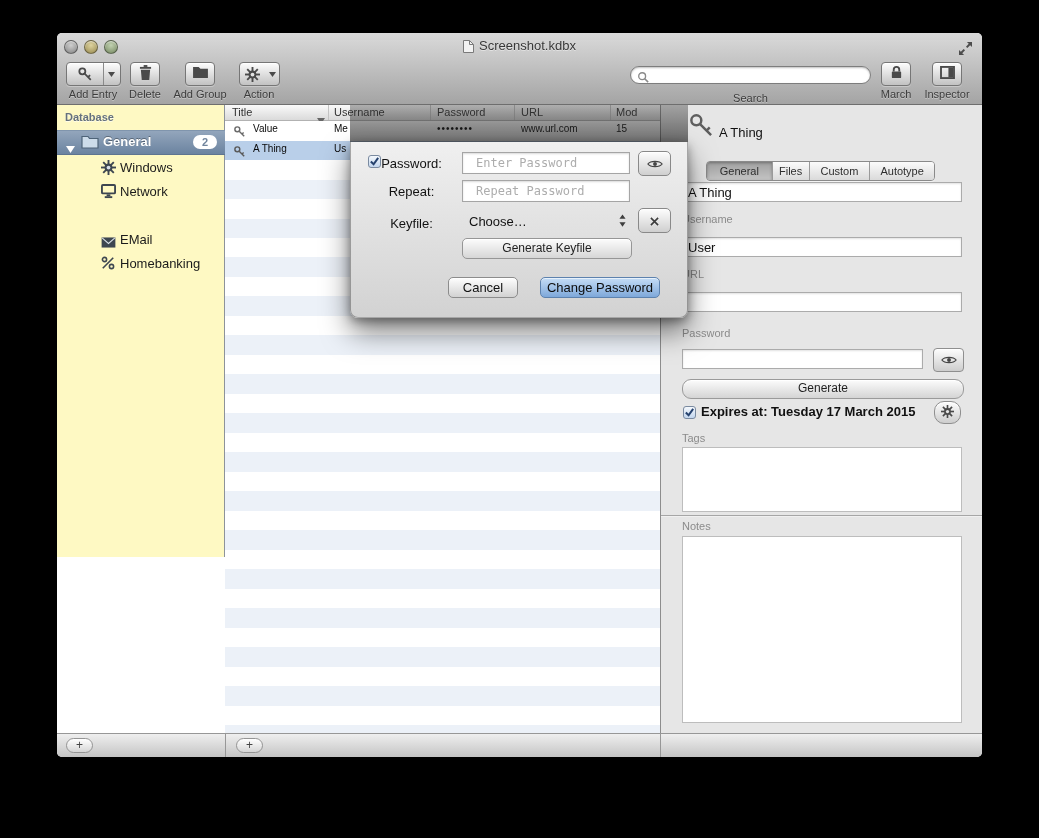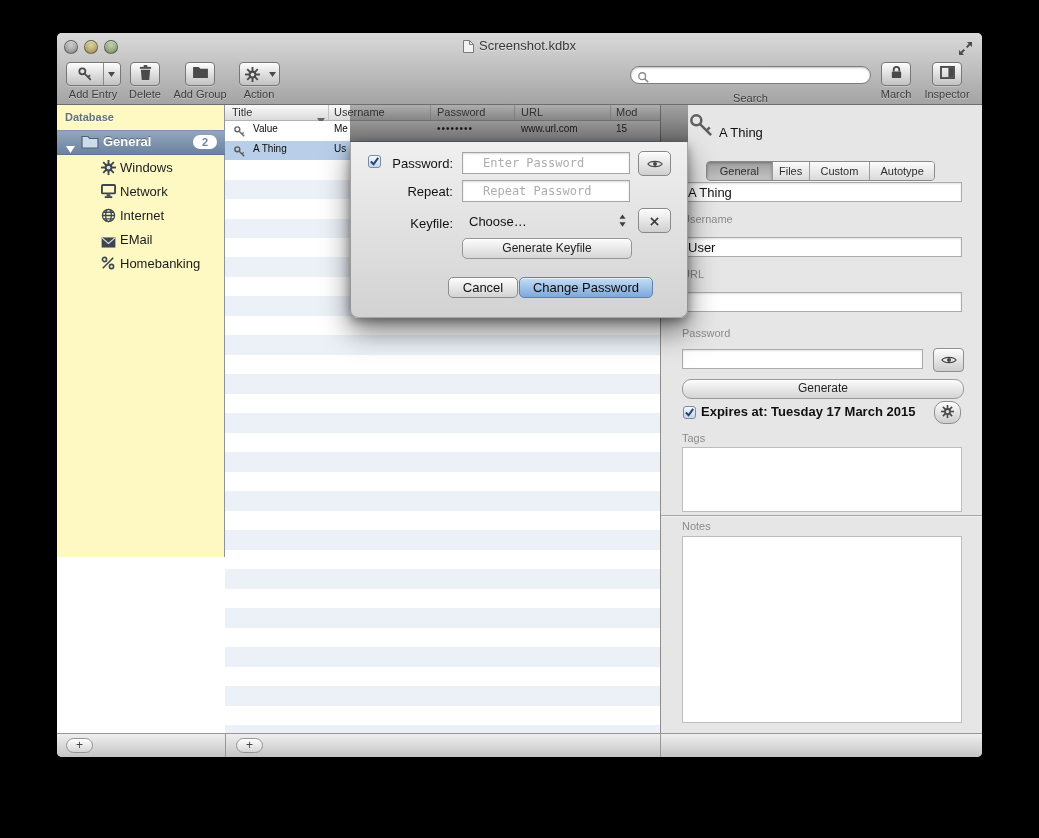--- a/index.html
+++ b/index.html
@@ -45,29 +45,29 @@
   .ifield{position:absolute;left:21px;width:280px;height:20px;box-sizing:border-box;border:1px solid #ababab;background:#fff;font-size:13px;color:#111;padding:0 5px;outline:none;box-shadow:inset 0 1px 2px rgba(0,0,0,.12);font-family:"Liberation Sans",sans-serif}
   .ibtn{position:absolute;display:flex;align-items:center;justify-content:center;border:1px solid #8f8f8f;border-radius:4px;background:linear-gradient(#fdfdfd,#cdcdcd);box-shadow:inset 0 1px 0 #fff}
   .genbtn{position:absolute;left:21px;top:274px;width:280px;height:18px;border:1px solid #9a9a9a;border-radius:9px;background:linear-gradient(#fcfcfc,#d4d4d4);font-size:12px;color:#1f1f1f;text-align:center;line-height:17px;box-shadow:inset 0 1px 0 #fff}
   .cb{position:absolute;width:13px;height:13px;box-sizing:border-box;border:1px solid #7a8aa0;border-radius:3px;background:linear-gradient(#f4f8fc,#c3d6ee);display:flex;align-items:center;justify-content:center}
   .explbl{position:absolute;left:40px;top:299px;font-size:13px;font-weight:bold;color:#111}
   .ibox{position:absolute;left:21px;width:280px;box-sizing:border-box;border:1px solid #bdbdbd;background:#fff;resize:none;outline:none;font-family:"Liberation Sans",sans-serif;font-size:13px}
   .isep{position:absolute;left:0;top:410px;width:322px;height:1px;background:#a6a6a6;border-bottom:1px solid #f0f0f0}
   
   .band{position:absolute;left:293px;top:72px;width:338px;height:37px;background:linear-gradient(rgba(52,52,52,.38),rgba(30,30,30,.62));z-index:5}
   .sheet{position:absolute;left:293px;top:109px;width:338px;height:176px;background:linear-gradient(#f0f0f0,#d2d2d2);border:1px solid rgba(0,0,0,.3);border-top:none;box-sizing:border-box;border-radius:0 0 8px 8px;box-shadow:0 14px 28px rgba(0,0,0,.5),0 3px 10px rgba(0,0,0,.35);z-index:6}
-  .slabel{position:absolute;font-size:13px;color:#121212;text-align:right;width:69px;left:33px}
-  .sfield{position:absolute;left:111px;width:168px;height:22px;box-sizing:border-box;border:1px solid #a5a5a5;background:#fff;font-family:"DejaVu Sans Mono","Liberation Mono",monospace;font-size:12px;color:#333;padding:0 20px;outline:none;box-shadow:inset 0 1px 2px rgba(0,0,0,.15)}
+  .slabel{position:absolute;font-size:13px;color:#121212;text-align:center;width:69px;left:26px}
+  .sfield{position:absolute;left:111px;width:168px;height:22px;box-sizing:border-box;border:1px solid #a5a5a5;background:#fff;font-family:"DejaVu Sans Mono","Liberation Mono",monospace;font-size:12px;color:#333;padding:0 13px;outline:none;box-shadow:inset 0 1px 2px rgba(0,0,0,.15)}
   .sfield::placeholder{color:#adadad}
   .sqbtn{position:absolute;left:287px;width:31px;height:23px;border:1px solid #898989;border-radius:5px;background:linear-gradient(#fdfdfd,#cfcfcf);display:flex;align-items:center;justify-content:center;box-shadow:inset 0 1px 0 #fff}
   .popuptxt{position:absolute;left:118px;top:72px;font-size:13px;color:#121212}
   .gkf{position:absolute;left:111px;top:96px;width:168px;height:19px;border:1px solid #969696;border-radius:5px;background:linear-gradient(#fcfcfc,#d6d6d6);font-size:12px;color:#1f1f1f;text-align:center;line-height:18px;box-shadow:inset 0 1px 0 #fff}
   .btn{position:absolute;top:135px;height:21px;border-radius:5px;font-size:13px;text-align:center;line-height:20px;box-sizing:border-box}
   .btn.cancel{left:97px;width:70px;border:1px solid #8c8c8c;background:linear-gradient(#fefefe,#d2d2d2);color:#111;box-shadow:inset 0 1px 0 #fff}
-  .btn.primary{left:168px;width:134px;border:1px solid #5d82ae;background:linear-gradient(#c5ddf6,#7ea8da);color:#0c0c0c;box-shadow:inset 0 1px 0 rgba(255,255,255,.6)}
+  .btn.primary{left:189px;width:120px;border:1px solid #5d82ae;background:linear-gradient(#c5ddf6,#7ea8da);color:#0c0c0c;box-shadow:inset 0 1px 0 rgba(255,255,255,.6)}
   
   .bottombar{position:absolute;left:0;top:700px;width:925px;height:24px;background:linear-gradient(#efefef,#c4c4c4);border-top:1px solid #979797;box-sizing:border-box;z-index:2}
   .bdiv{position:absolute;top:0;width:1px;height:24px;background:#979797}
   .plus{position:absolute;top:4px;width:27px;height:15px;box-sizing:border-box;border:1px solid #949494;border-radius:8px;background:linear-gradient(#ffffff,#d6d6d6);font-size:12px;color:#444;text-align:center;line-height:12px}
 </style>
 </head>
 <body>
 
 <div class="window">
 
@@ -218,30 +218,20 @@
       <span class="slbl">Windows</span>
     </div>
     <div class="srow" style="top:75px">
       <span class="sic"><svg width="15" height="15" viewBox="0 0 16 16">
             <rect x="1" y="1" width="14" height="9" rx="1" fill="none" stroke="#3d4650" stroke-width="2"></rect>
             <rect x="6" y="11" width="4" height="2" fill="#3d4650"></rect>
             <rect x="4" y="13" width="8" height="2" fill="#3d4650"></rect>
           </svg></span>
       <span class="slbl">Network</span>
     </div>
-    <div class="srow" style="top:99px">
-      <span class="sic"><svg width="15" height="15" viewBox="0 0 16 16">
-            <g fill="none" stroke="#3d4650" stroke-width="1.4">
-              <circle cx="8" cy="8" r="6.5"></circle>
-              <ellipse cx="8" cy="8" rx="3" ry="6.5"></ellipse>
-              <path d="M1.5 8h13M2.5 4.5h11M2.5 11.5h11"></path>
-            </g>
-          </svg></span>
-      <span class="slbl">Internet</span>
-    </div>
     <div class="srow" style="top:123px">
       <span class="sic" style="top:6px"><svg width="15" height="11" viewBox="0 0 16 12">
             <rect x="0.5" y="0.5" width="15" height="11" fill="#3d4650"></rect>
             <path d="M1 1l7 6 7-6" stroke="#d8dfe6" stroke-width="1.2" fill="none"></path>
           </svg></span>
       <span class="slbl">EMail</span>
     </div>
     <div class="srow" style="top:147px">
       <span class="sic"><svg width="14" height="14" viewBox="0 0 16 16">
             <g stroke="#3d4650" stroke-width="1.8" fill="none">

